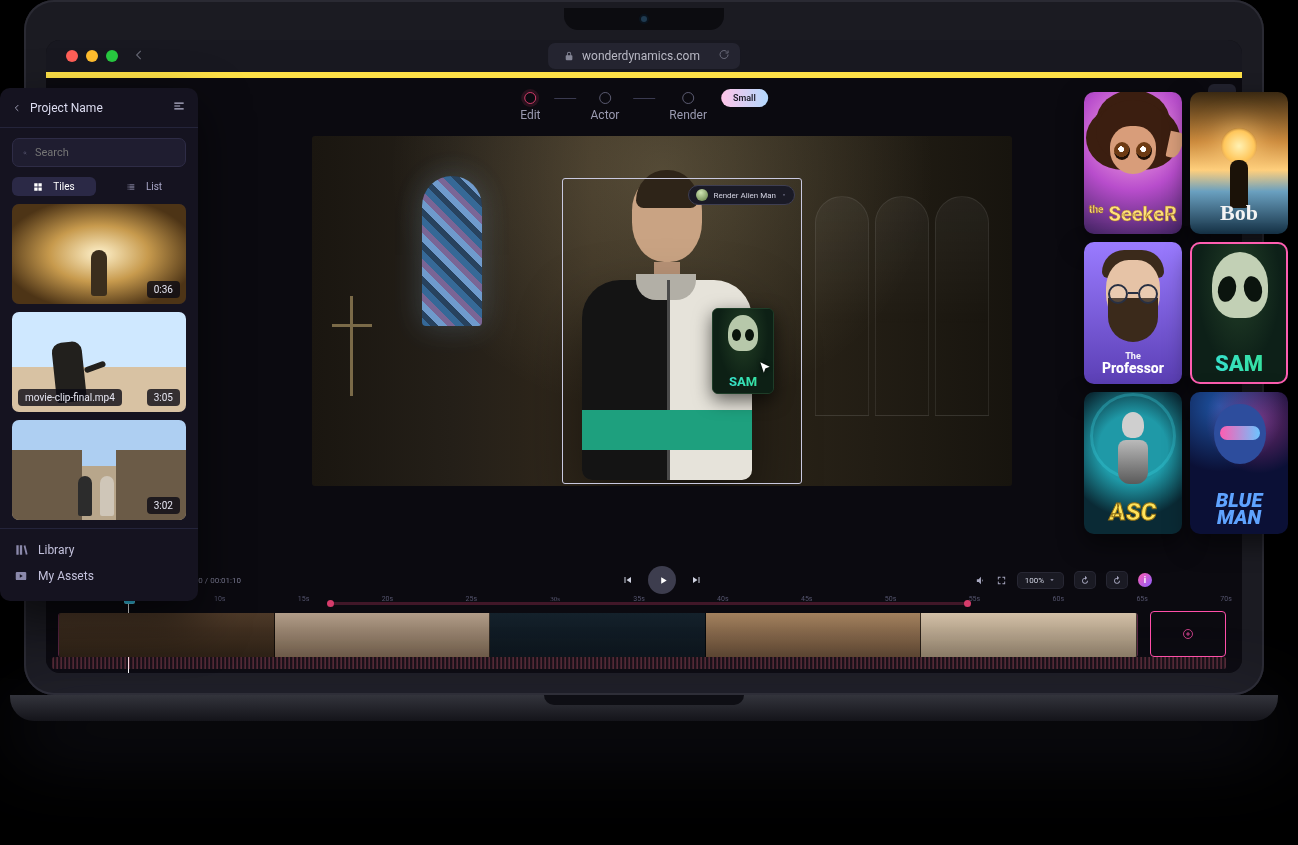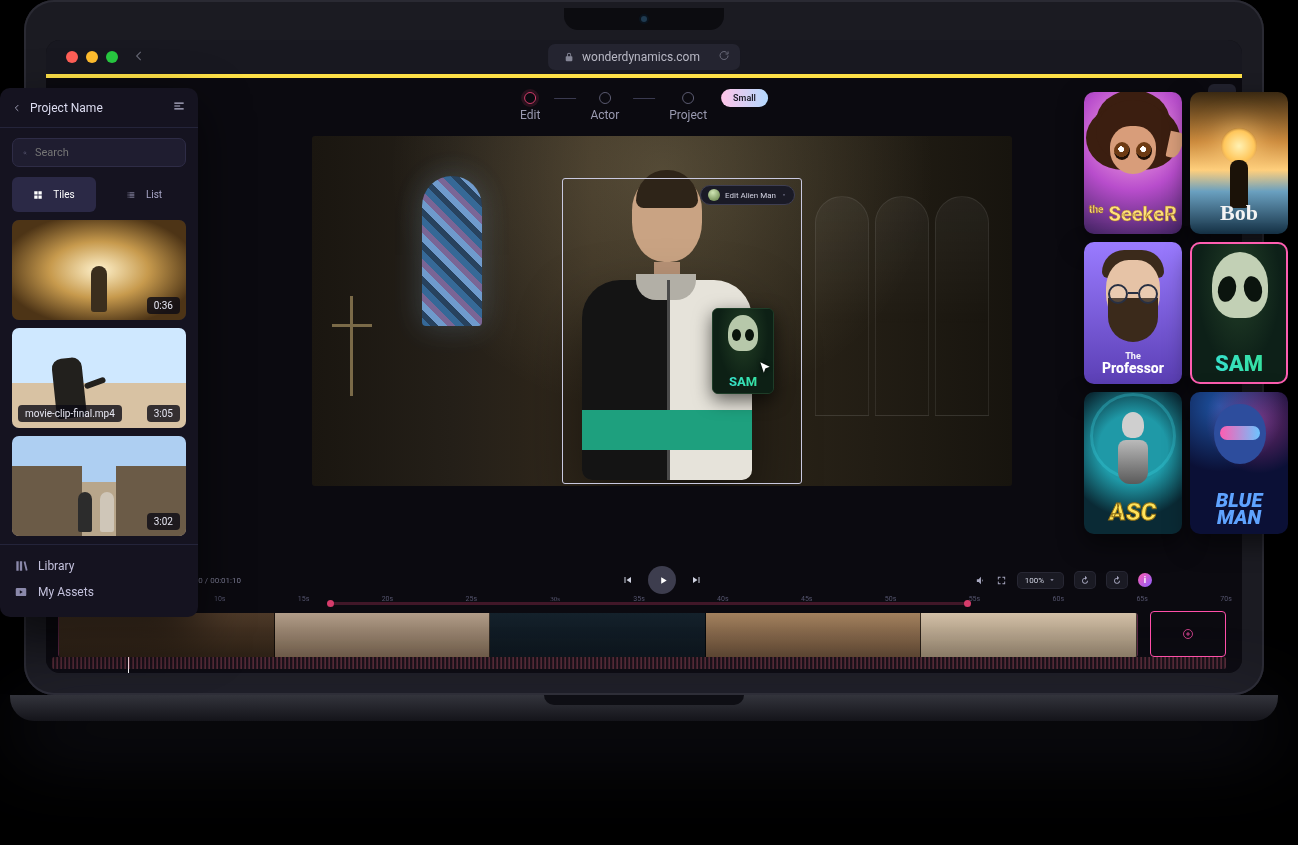--- a/index.html
+++ b/index.html
@@ -8,21 +8,21 @@
   
   .laptop{position:absolute;left:24px;top:0;width:1240px;}
   .lid{background:#1b1b22;border-radius:30px;height:695px;position:relative;padding:36px 28px 28px;box-shadow:inset 0 0 0 2px #2a2a33;}
   .notch{position:absolute;left:50%;top:8px;transform:translateX(-50%);width:160px;height:22px;background:#0c0c10;border-radius:0 0 14px 14px;display:flex;align-items:center;justify-content:center;}
   .notch::after{content:"";width:6px;height:6px;border-radius:50%;background:#1f3a50;box-shadow:0 0 0 2px #0a131d;}
   .base{height:26px;background:linear-gradient(#33343c,#14141a);border-radius:0 0 24px 24px;margin:0 -14px;filter:drop-shadow(0 20px 40px rgba(120,120,180,.25));}
   .base::after{content:"";display:block;width:200px;height:10px;background:#0e0e14;margin:0 auto;border-radius:0 0 10px 10px;}
 
   
   .browser{position:absolute;inset:40px 22px 22px;background:#100f15;border-radius:14px;overflow:hidden;display:flex;flex-direction:column;}
-  .bbar{height:38px;background:#181820;display:flex;align-items:center;gap:14px;padding:0 20px;border-bottom:4px solid #fde047;position:relative;}
+  .bbar{height:38px;background:#181820;display:flex;align-items:center;gap:14px;padding:0 20px;border-bottom:6px solid #fde047;position:relative;}
   .traf{display:flex;gap:8px;}
   .traf span{width:12px;height:12px;border-radius:50%;}
   .tred{background:#ff5f57;} .tyel{background:#febc2e;} .tgrn{background:#28c840;}
   .bback svg{width:14px;height:14px;opacity:.5;}
   .addr{position:absolute;left:50%;transform:translateX(-50%);display:flex;align-items:center;gap:8px;background:#242430;height:26px;border-radius:7px;padding:0 40px 0 16px;font-size:12px;color:#b8b8c4;}
   .addr svg{width:10px;height:10px;opacity:.7;}
   .reload{position:absolute;right:10px;top:50%;transform:translateY(-50%);}
   .reload svg{width:12px;height:12px;opacity:.5;}
 
   
@@ -120,21 +120,21 @@
   
   .panel{position:absolute;left:0;top:88px;width:198px;background:#151320;border-radius:10px;box-shadow:0 20px 50px rgba(0,0,0,.6);overflow:hidden;z-index:20;}
   .phdr{display:flex;align-items:center;gap:8px;padding:10px 12px;border-bottom:1px solid #24243a;}
   .phdr svg{width:10px;height:10px;stroke:#b8b8d0;}
   .phdr .pname{font-size:12px;color:#dcdcf0;flex:1;}
   .phdr .menu svg{width:14px;height:14px;}
   .psearch{margin:10px 12px;display:flex;align-items:center;gap:8px;background:#1f1d30;border:1px solid #2e2c46;border-radius:7px;padding:7px 10px;font-size:11px;color:#9a98b8;}
   .psearch svg{width:12px;height:12px;stroke:#8a88a8;fill:none;}
   .psearch input{background:none;border:none;outline:none;color:#dcdcf0;font-size:11px;flex:1;}
   .viewsw{display:flex;gap:6px;margin:0 12px 8px;}
-  .viewbtn{flex:1;display:flex;align-items:center;justify-content:center;gap:10px;background:transparent;border:none;color:#a9a7c8;font-size:10px;padding:12px;border-radius:6px;cursor:pointer;}
+  .viewbtn{flex:1;display:flex;align-items:center;justify-content:center;gap:10px;background:transparent;border:none;color:#a9a7c8;font-size:10px;padding:4px;border-radius:6px;cursor:pointer;}
   .viewbtn.active{background:#2b2946;color:#fff;}
   .viewbtn svg{width:10px;height:10px;}
   .cliplist{padding:0 12px;}
   .clip{position:relative;height:100px;border-radius:7px;margin-bottom:8px;overflow:hidden;background:#201f33;}
   .clip .cthumb{position:absolute;inset:0;}
   .c1{background:radial-gradient(ellipse at 50% 50%,#fff2cc,#c79a4d 40%,#4d3416 80%);}
   .c1fig{position:absolute;left:50%;bottom:8px;transform:translateX(-50%);width:16px;height:46px;background:#3b2e1d;border-radius:8px 8px 3px 3px;}
   .c2{background:linear-gradient(180deg,#cfe8ff 0 55%,#d8c2a3 55% 100%);}
   .c2fig{position:absolute;left:42px;bottom:10px;width:30px;height:60px;background:#22201d;border-radius:10px 10px 4px 4px;transform:rotate(-6deg);}
   .c2arm{position:absolute;left:72px;bottom:42px;width:22px;height:6px;background:#22201d;border-radius:3px;transform:rotate(-20deg);}
@@ -243,21 +243,21 @@
             <div class="steplabel">Edit</div>
           </div>
           <div class="stepline"></div>
           <div class="step">
             <div class="stepdot"></div>
             <div class="steplabel">Actor</div>
           </div>
           <div class="stepline"></div>
           <div class="step">
             <div class="stepdot"></div>
-            <div class="steplabel">Project</div>
+            <div class="steplabel">Render</div>
           </div>
           <button class="nextbtn">Small</button>
         </div>
 
         <div class="rside">
           <div class="ricon">
             <svg viewBox="0 0 24 24">
                 <path d="M12 12a4 4 0 1 0-4-4 4 4 0 0 0 4 4zm0 2c-4 0-7 2-7 4.5V20h14v-1.5C19 16 16 14 12 14z"></path>
               </svg>
           </div>
@@ -285,21 +285,21 @@
               <div class="neck"></div>
               <div class="torso">
                   <div class="collar"></div>
                   <div class="zipper"></div>
                   <div class="band"></div>
                 </div>
             </div>
             <div class="selbox">
               <div class="chardd">
                 <span class="avs"></span>
-                <span>Edit Alien Man</span>
+                <span>Render Alien Man</span>
                 <svg viewBox="0 0 24 24">
                     <path d="M7 10l5 5 5-5z"></path>
                   </svg>
               </div>
             </div>
             <div class="samchip">
               <div class="mini"></div>
               <div class="minihead"></div>
               <div class="lab">SAM</div>
             </div>

